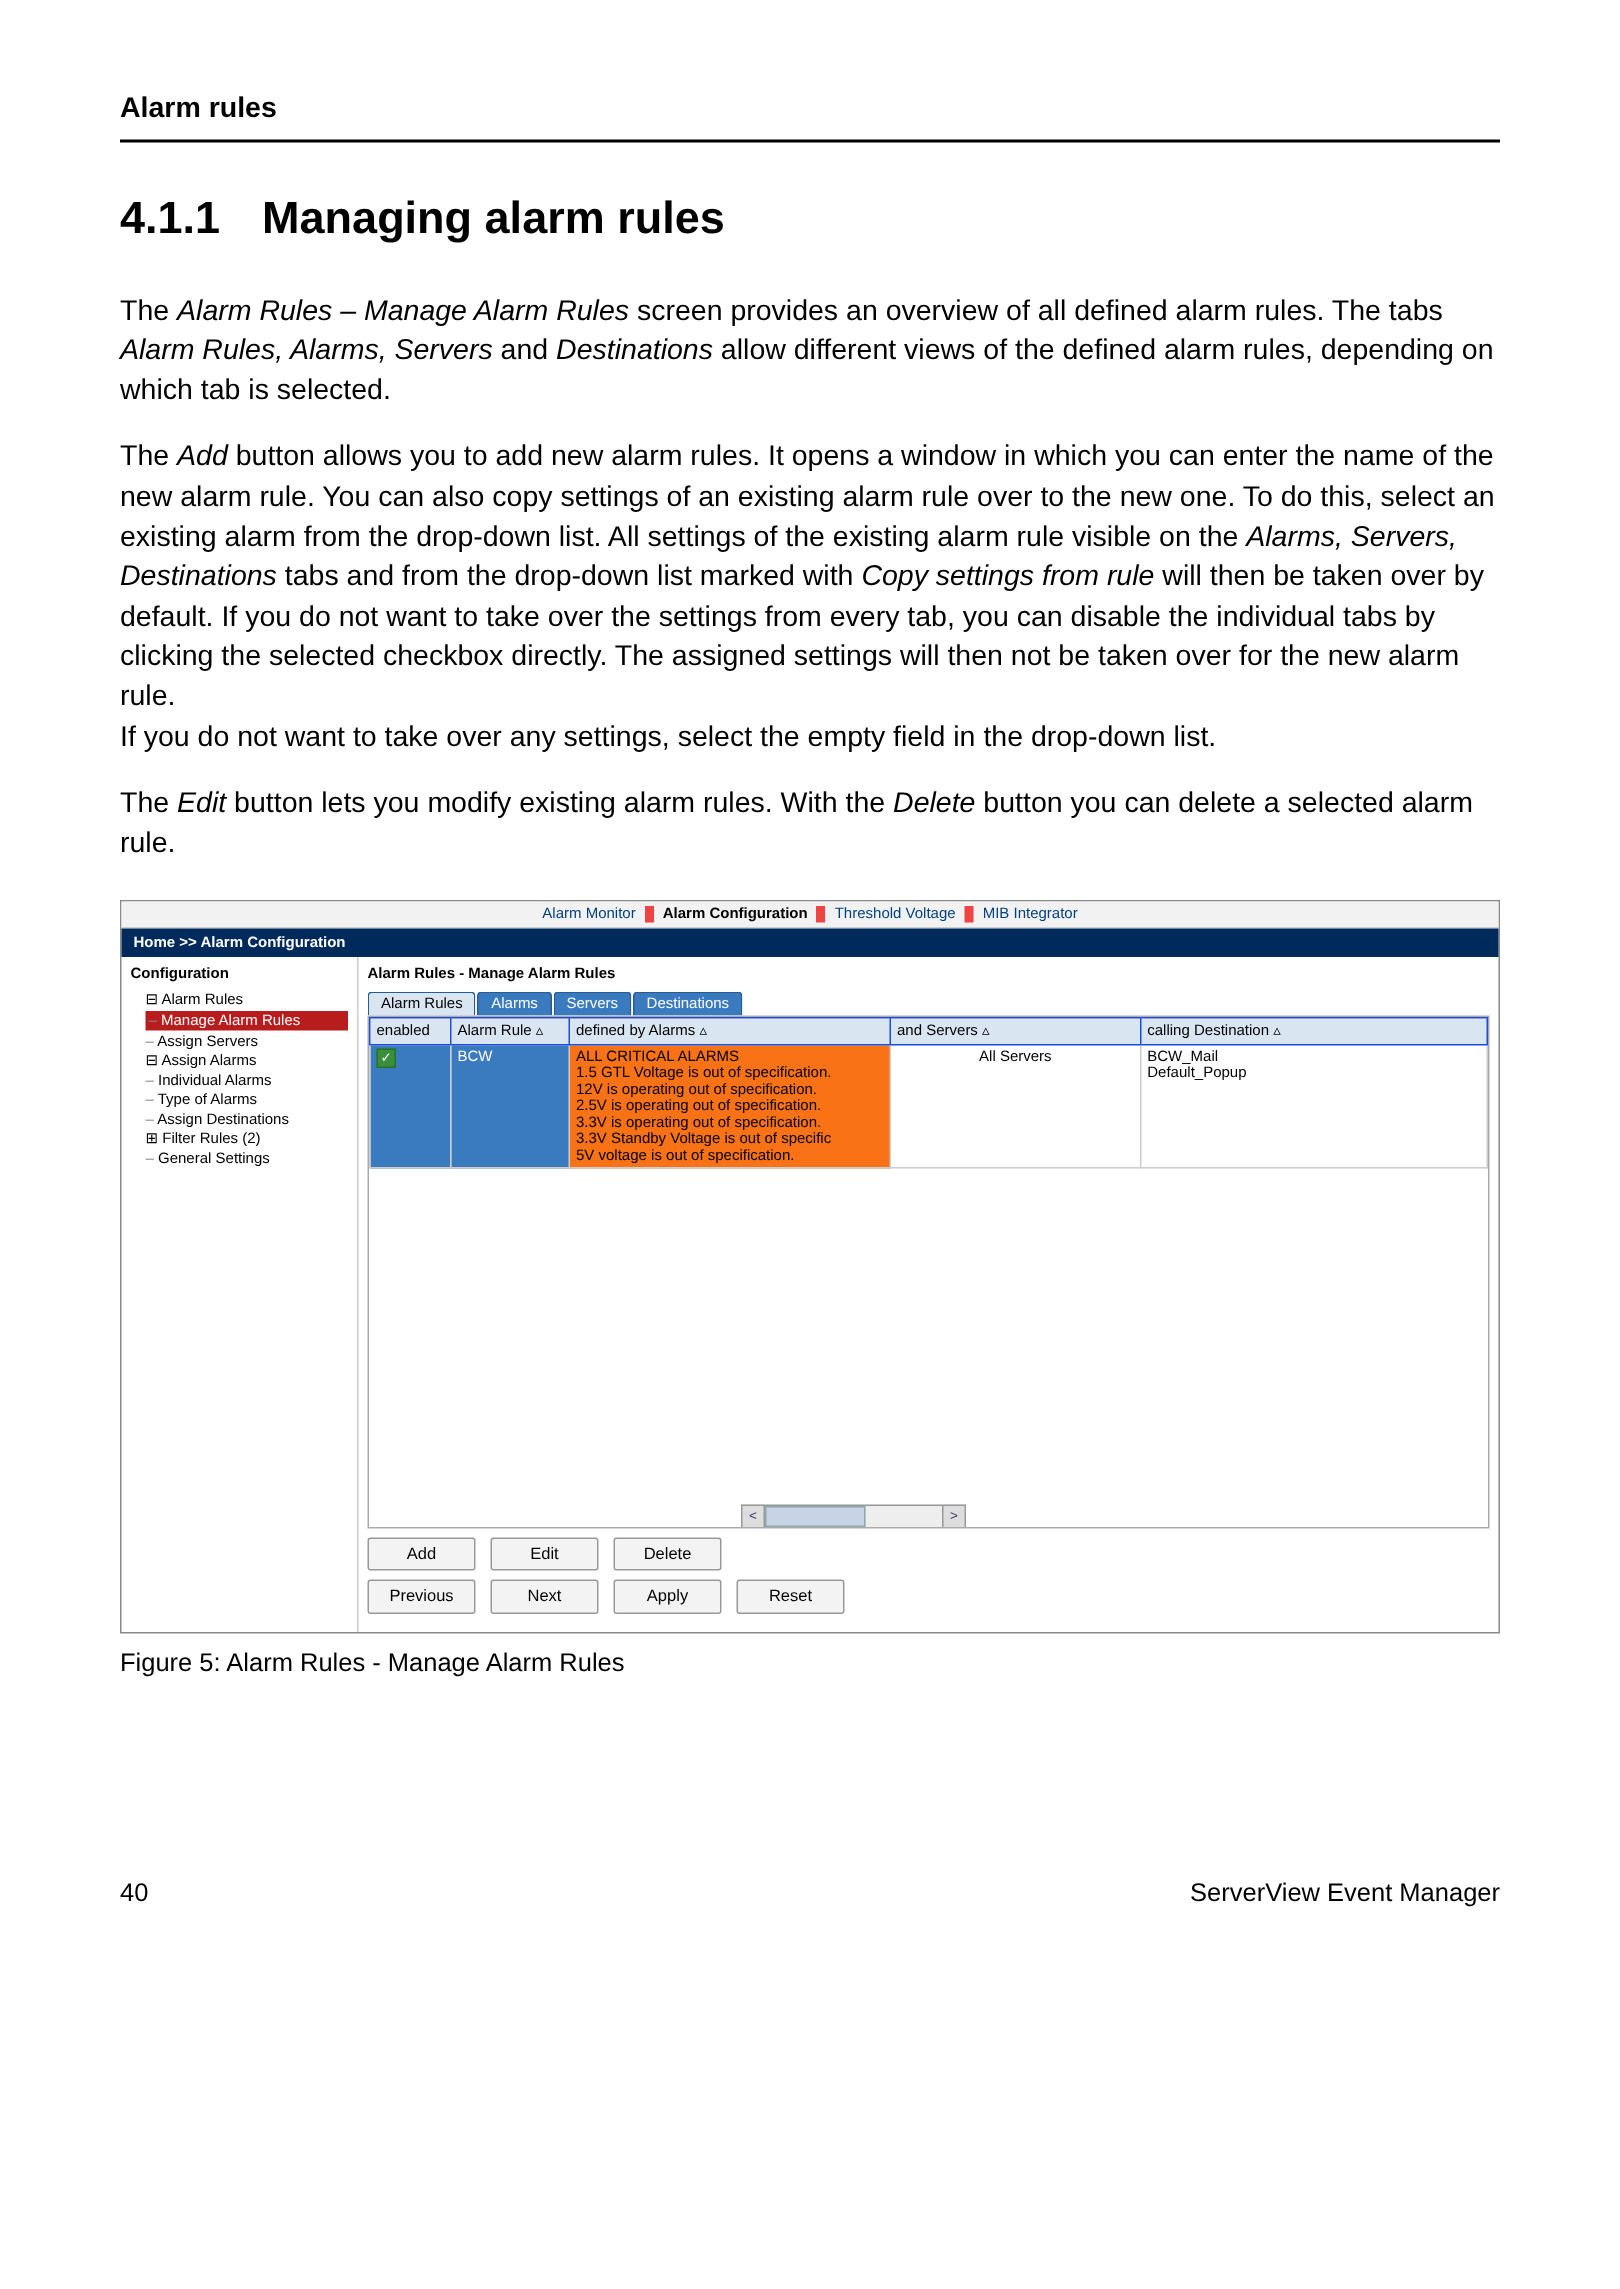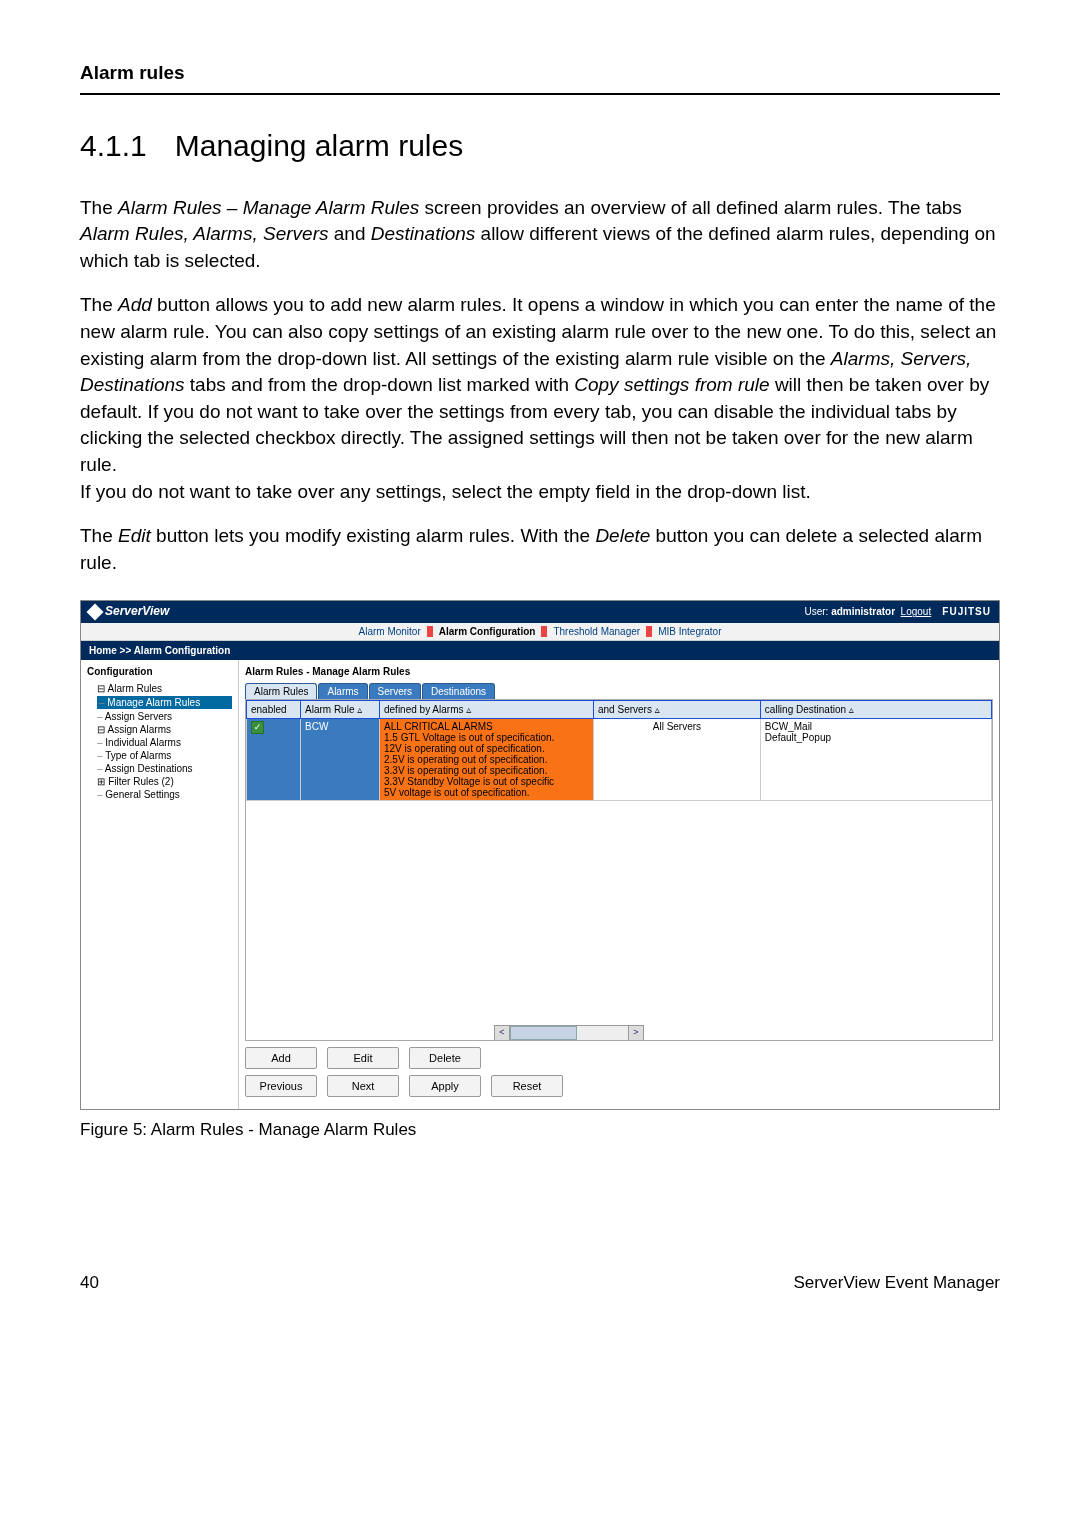--- a/index.html
+++ b/index.html
@@ -18,21 +18,21 @@
     font-size: 19px;
     margin-bottom: 6px;
   }
   hr.rule {
     border: none;
     border-top: 2px solid #000;
     margin: 0 0 30px 0;
   }
   h2.section-title {
     font-size: 30px;
-    font-weight: normal;
+    font-weight: bold;
     margin: 30px 0 28px 0;
   }
   .sec-num { margin-right: 28px; }
   p { margin: 0 0 18px 0; text-align: left; }
   .italic { font-style: italic; }
   .figure-wrap {
     border: 1px solid #888;
     margin-top: 24px;
     background: #fff;
     font-size: 10px;
@@ -81,21 +81,21 @@
     padding: 6px;
     font-size:10px;
   }
   .fig-tree .tree-title { font-weight:bold; margin-bottom:6px; }
   .fig-tree ul { list-style:none; margin:0; padding-left:10px; }
   .fig-tree li { margin:2px 0; white-space:nowrap; }
   .fig-tree li::before { content:"– "; color:#888; }
   .fig-tree li.root::before { content:"⊟ "; color:#000; }
   .fig-tree li.node::before { content:"⊟ "; color:#000; }
   .fig-tree li.plus::before { content:"⊞ "; color:#000; }
-  .fig-tree li.sel { background:#0369a1; color:#fff; padding:1px 2px; }
+  .fig-tree li.sel { background:#b91c1c; color:#fff; padding:1px 2px; }
   .fig-main { flex:1; padding:6px; }
   .fig-main-title { font-weight:bold; margin-bottom:6px; }
   .fig-tabs { display:flex; font-size:10px; }
   .fig-tabs .tab { background:#3a7abf; color:#fff; padding:2px 8px; border:1px solid #2a5a8f; border-bottom:none; border-top-left-radius:3px; border-top-right-radius:3px; margin-right:1px; }
   .fig-tabs .tab.active { background:#d9e6f2; color:#000; }
   .fig-table-wrap { border:1px solid #aaa; height:340px; overflow:hidden; position:relative; background:#fff; }
   .fig-table { width:100%; border-collapse:collapse; font-size:10px; }
   .fig-table th { background:#d9e6f2; border:1px solid #1d4ed8; padding:3px 4px; font-weight:normal; text-align:left; }
   .fig-table td { border:1px solid #ccc; padding:2px 4px; vertical-align:top; }
   .fig-table tr.sel td { background:#3a7abf; color:#fff; }
@@ -133,35 +133,23 @@
   <span>The </span><span class="italic">Add</span><span> button allows you to add new alarm rules. It opens a window in which you can enter the name of the new alarm rule. You can also copy settings of an existing alarm rule over to the new one. To do this, select an existing alarm from the drop-down list. All settings of the existing alarm rule visible on the </span><span class="italic">Alarms, Servers, Destinations</span><span> tabs and from the drop-down list marked with </span><span class="italic">Copy settings from rule</span><span> will then be taken over by default. If you do not want to take over the settings from every tab, you can disable the individual tabs by clicking the selected checkbox directly. The assigned settings will then not be taken over for the new alarm rule.</span><br>
   <span>If you do not want to take over any settings, select the empty field in the drop-down list.</span>
 </p>
 
 <p>
   <span>The </span><span class="italic">Edit</span><span> button lets you modify existing alarm rules. With the </span><span class="italic">Delete</span><span> button you can delete a selected alarm rule.</span>
 </p>
 
 <div class="figure-wrap">
 
-  <div class="fig-topbar">
-    <div class="brand">
-      <span class="brand-icon"></span>
-      <span>ServerView</span>
-    </div>
-    <div class="userinfo">
-      <span>User:</span>
-      <b>administrator</b>
-      &nbsp;<a>Logout</a>
-      &nbsp;&nbsp;&nbsp;<span class="fig-logo">FUJITSU</span>
-    </div>
-  </div>
-
-
-  <div class="fig-subbar" id="subbar"><span>Alarm Monitor</span><span class="active">Alarm Configuration</span><span>Threshold Manager</span><span>MIB Integrator</span></div>
+
+
+  <div class="fig-subbar" id="subbar"><span>Alarm Monitor</span><span class="active">Alarm Configuration</span><span>Threshold Voltage</span><span>MIB Integrator</span></div>
 
   <div class="fig-breadcrumb">Home &gt;&gt; Alarm Configuration</div>
 
   <div class="fig-body">
     <div class="fig-tree">
       <div class="tree-title">Configuration</div>
       <ul id="tree-list">
           <li class="root">Alarm Rules</li>
           <li class="sel">Manage Alarm Rules</li>
           <li class="">Assign Servers</li>

